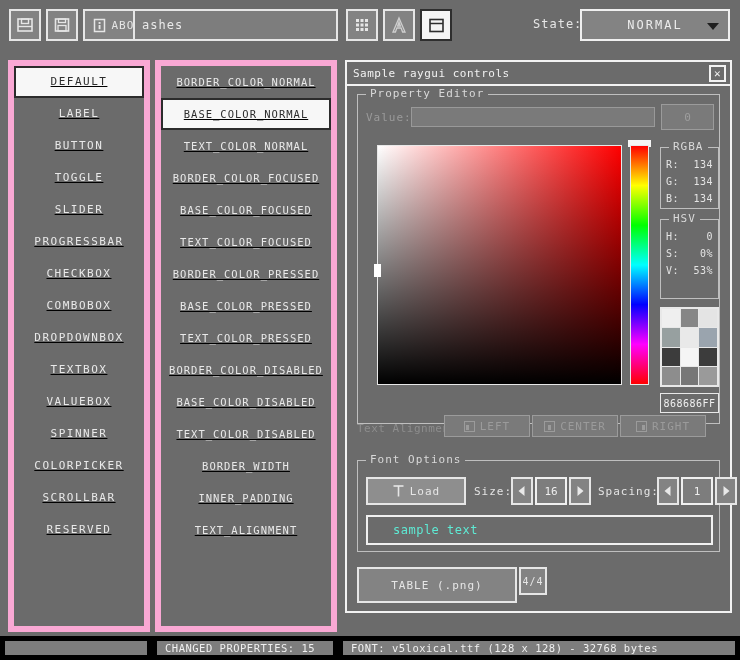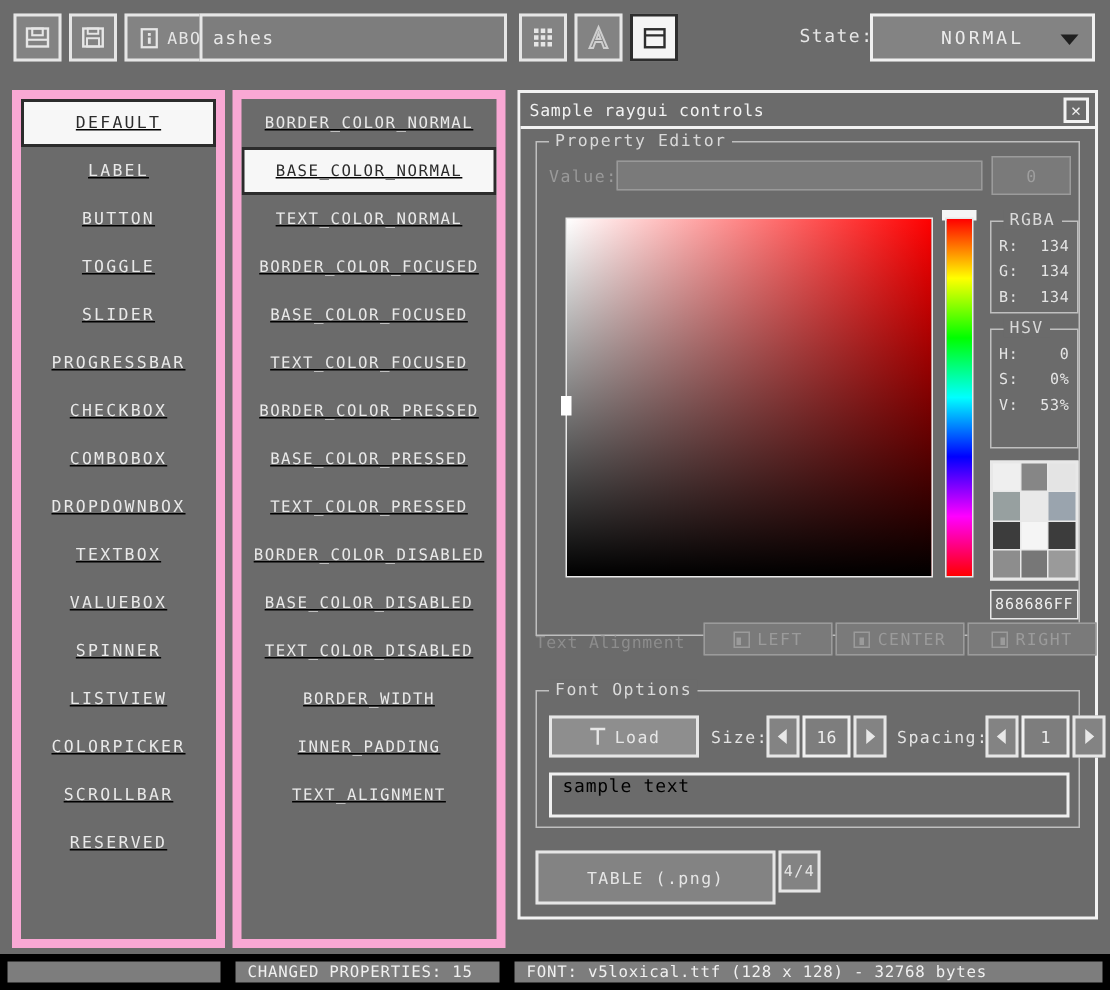--- a/index.html
+++ b/index.html
@@ -156,43 +156,43 @@
     border:1px solid #e8e8e8; color:#f0f0f0; font-size:10px;
     display:flex; align-items:center; justify-content:center; letter-spacing:.5px;
   }
 
   
   .ta-label { position:absolute; left:10px; top:360px; color:#8d8d8d; font-size:11px; letter-spacing:.5px;}
   .ta-btn {
     position:absolute; top:353px; height:22px;
     background:#7a7a7a; border:1px solid #9b9b9b; color:#9b9b9b;
     display:flex; align-items:center; justify-content:center; gap:5px;
-    font-size:11px; letter-spacing:1px;margin-left:25px;
+    font-size:11px; letter-spacing:1px;
   }
   .ta-ico { width:11px; height:11px; border:1px solid #9b9b9b; position:relative; }
   .ta-ico i { position:absolute; top:3px; width:3px; height:5px; background:#9b9b9b; display:block; }
   .ta-ico.l i { left:1px; }
   .ta-ico.c i { left:3px; }
   .ta-ico.r i { right:1px; }
 
   
   #font-group { left:10px; top:398px; width:363px; height:92px; }
   .load-btn { position:absolute; left:8px; top:16px; width:100px; height:28px; }
   .sizelbl { position:absolute; top:24px; color:#e4e4e4; font-size:11px; letter-spacing:1px; }
   .spin-arrow { position:absolute; top:16px; width:22px; height:28px; }
   .spin-val {
     position:absolute; top:16px; width:32px; height:28px;
     background:#7d7d7d; border:2px solid #f0f0f0; color:#eee;
     display:flex; align-items:center; justify-content:center; font-size:11px;
   }
   .sample-box {
     position:absolute; left:8px; top:54px; width:347px; height:30px;
     background:#6b6b6b; border:2px solid #f0f0f0;
-    display:flex; padding-left:7px;
-    color:#000000; font-size:12px; letter-spacing:.5px;
+    display:flex; align-items:center; padding-left:25px;
+    color:#5eead4; font-size:12px; letter-spacing:.5px;
   }
 
   
   .table-btn  { position:absolute; left:10px;  top:505px; width:160px; height:36px; }
   .count-btn  { position:absolute; left:172px; top:505px; width:28px;  height:28px; font-size:10px; }
   .export-btn { position:absolute; left:202px; top:505px; width:171px; height:28px; gap:6px; }
 
   
   .statusbar { position:absolute; left:0; top:636px; width:740px; height:24px; display:flex; }
   .sb-cell {
@@ -294,21 +294,20 @@
       <div class="lv-item">BUTTON</div>
       <div class="lv-item">TOGGLE</div>
       <div class="lv-item">SLIDER</div>
       <div class="lv-item">PROGRESSBAR</div>
       <div class="lv-item">CHECKBOX</div>
       <div class="lv-item">COMBOBOX</div>
       <div class="lv-item">DROPDOWNBOX</div>
       <div class="lv-item">TEXTBOX</div>
       <div class="lv-item">VALUEBOX</div>
       <div class="lv-item">SPINNER</div>
-      <div class="lv-item">LISTVIEW</div>
       <div class="lv-item">COLORPICKER</div>
       <div class="lv-item">SCROLLBAR</div>
       <div class="lv-item">RESERVED</div>
     </div>
 
   <div class="listview" id="props-list">
       <div class="lv-item">BORDER_COLOR_NORMAL</div>
       <div class="lv-item selected">BASE_COLOR_NORMAL</div>
       <div class="lv-item">TEXT_COLOR_NORMAL</div>
       <div class="lv-item">BORDER_COLOR_FOCUSED</div>

